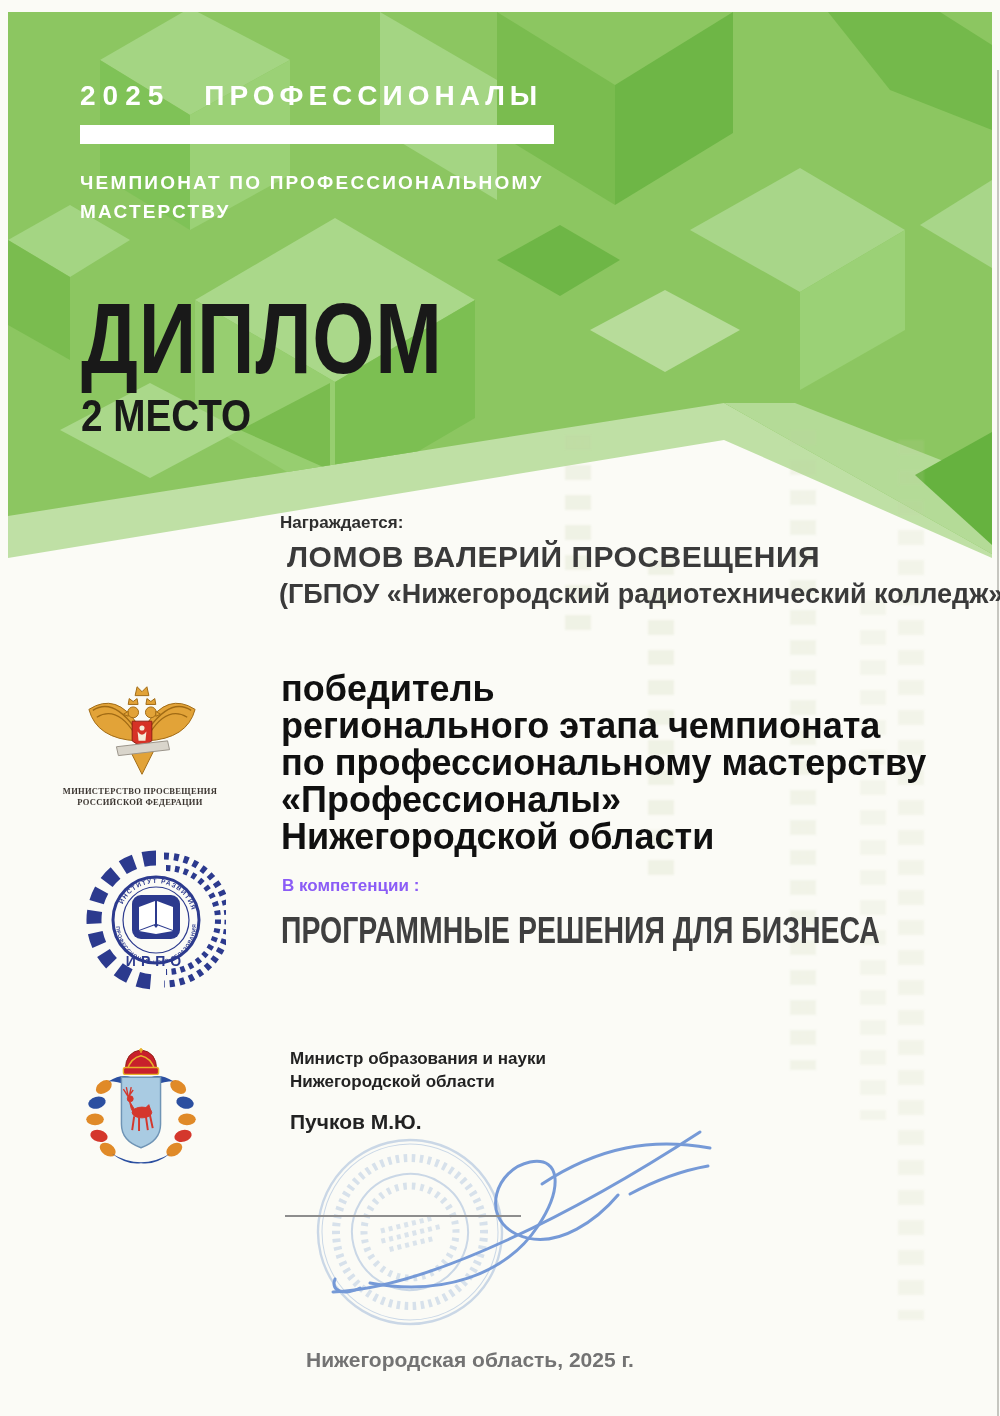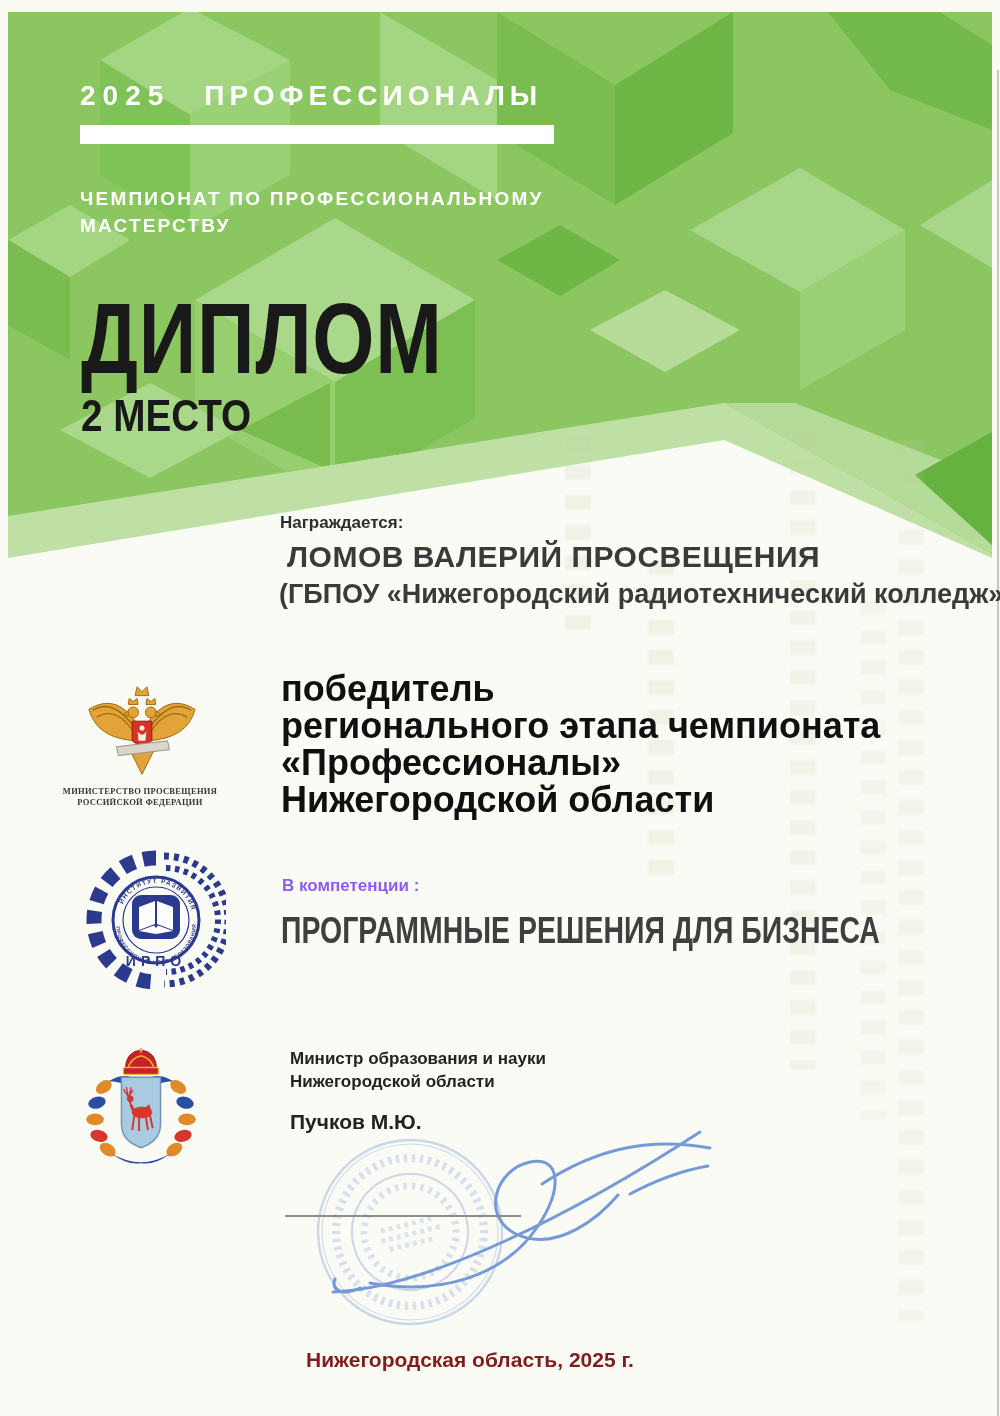--- a/index.html
+++ b/index.html
@@ -13,22 +13,22 @@
   .brand-row{
     position:absolute;left:80px;top:80px;color:#ffffff;font-weight:bold;
     font-size:28px;letter-spacing:5px;white-space:nowrap;
   }
   .brand-year{margin-right:34px;letter-spacing:7px;}
   .brand-bar{position:absolute;left:80px;top:125px;width:474px;height:19px;background:#ffffff;}
   .subtitle{
     position:absolute;left:80px;color:#ffffff;font-weight:bold;
     font-size:19px;letter-spacing:2.2px;white-space:nowrap;
   }
-  .subtitle.l1{top:188px;}
-  .subtitle.l2{top:215px;text-align:center;}
+  .subtitle.l1{top:172px;}
+  .subtitle.l2{top:201px;text-align:center;}
   .diploma-title{
     position:absolute;left:81px;top:288px;color:#191919;font-weight:bold;
     font-size:100px;line-height:100px;letter-spacing:1px;white-space:nowrap;
     transform:scaleX(0.80);transform-origin:left top;
   }
   .place-line{
     position:absolute;left:81px;top:392px;color:#191919;font-weight:bold;
     font-size:45px;line-height:48px;white-space:nowrap;
     transform:scaleX(0.86);transform-origin:left top;
   }
@@ -48,21 +48,21 @@
   .minister-block{position:absolute;left:290px;top:1047px;font-size:17px;line-height:23px;font-weight:bold;color:#222;}
   .minister-name{position:absolute;left:290px;top:1110px;font-size:21px;font-weight:bold;color:#222;}
   .ministry-caption{
     position:absolute;left:50px;top:786px;width:180px;text-align:center;
     font-family:"Liberation Serif",serif;font-size:8.5px;line-height:10.5px;
     letter-spacing:.3px;color:#3b3530;font-weight:bold;
   }
   .sig-line{position:absolute;left:285px;top:1215px;width:236px;height:2px;background:#8d8d8d;}
   .footer-line{
     position:absolute;left:270px;top:1348px;width:400px;text-align:center;
-    font-size:21px;font-weight:bold;color:#7f1d1d;white-space:nowrap;
+    font-size:21px;font-weight:bold;color:#737373;white-space:nowrap;
   }
   
   .emblem-ministry{position:absolute;left:83px;top:683px;}
   .emblem-irpo{position:absolute;left:86px;top:850px;}
   .emblem-coat{position:absolute;left:82px;top:1046px;}
   .stamp{position:absolute;left:310px;top:1132px;opacity:.45;}
   .signature{position:absolute;left:300px;top:1118px;}
   
   .ghost-col{position:absolute;width:26px;filter:blur(1.2px);opacity:.55;
     background:repeating-linear-gradient(180deg,rgba(196,208,165,.38) 0 15px,rgba(0,0,0,0) 15px 30px);}
@@ -128,20 +128,21 @@
   <div class="ghost-col g5"></div>
   <div class="scan-edge"></div>
 
   <div class="awardee-label">Награждается:</div>
   <div class="awardee-name">ЛОМОВ ВАЛЕРИЙ ПРОСВЕЩЕНИЯ</div>
   <div class="awardee-org">(ГБПОУ «Нижегородский радиотехнический колледж»)</div>
 
   <div class="award-block">
     <div>победитель</div>
     <div>регионального этапа чемпионата</div>
+    <div>по профессиональному мастерству</div>
     <div>«Профессионалы»</div>
     <div>Нижегородской области</div>
   </div>
 
   <svg class="emblem-ministry" width="118" height="98" viewBox="0 0 120 98" aria-hidden="true">
     <g fill="#e2a338" stroke="#a06a14" stroke-width="1">
       <path d="M55,58 Q14,56 6,26 Q34,8 56,42 Z"></path>
       <path d="M65,58 Q106,56 114,26 Q86,8 64,42 Z"></path>
       <path d="M10,27 Q30,14 52,44" fill="none" stroke-width="1.4"></path>
       <path d="M14,34 Q34,22 52,50" fill="none" stroke-width="1.2"></path>

